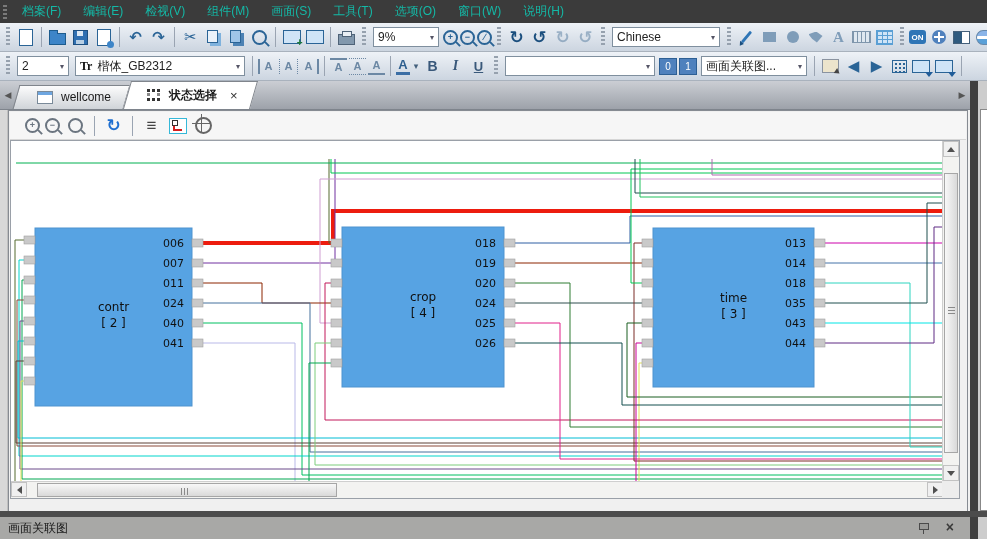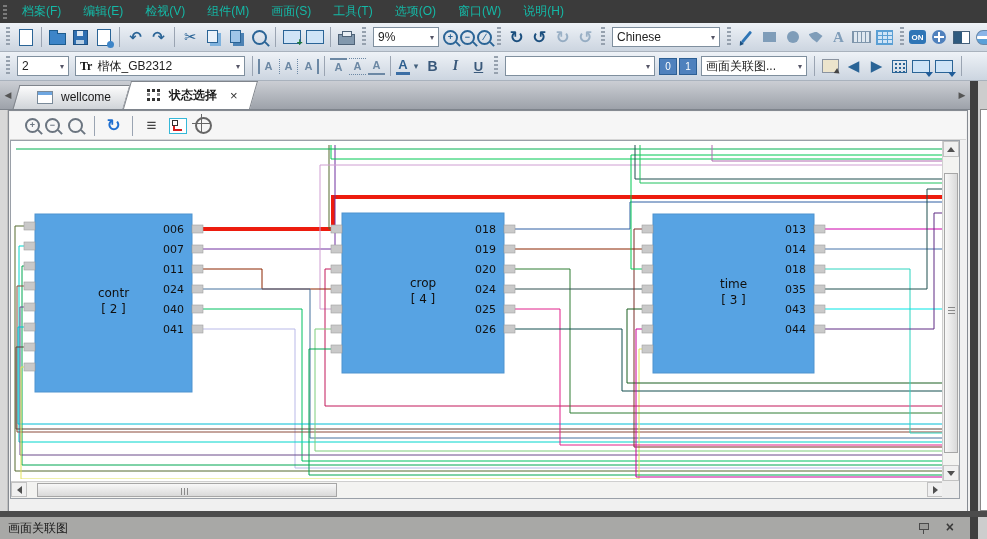--- a/index.html
+++ b/index.html
@@ -97,21 +97,21 @@
   .tab.active{height:28px;font-weight:bold;}
   .tab.active::before{background:#fff;}
   .tab-close{font-size:13px;color:#333;margin-left:6px;font-weight:normal;}
   #tab-nav-right{margin-left:auto;}
 
   
   #left-strip{position:absolute;left:0;top:110px;width:8px;height:407px;background:#d8d8d8;border-right:1px solid #bfbfbf;box-sizing:border-box;}
   #docwrap{position:absolute;left:8px;top:110px;width:960px;height:407px;background:#f0f0f0;border:1px solid #868b92;box-sizing:border-box;}
   #dg-toolbar{position:absolute;left:1px;top:1px;right:1px;height:27px;background:#f6f6f6;border-bottom:1px solid #d6d6d6;display:flex;align-items:center;gap:3px;padding-left:14px;}
   #canvas-outer{position:absolute;left:1px;top:29px;width:950px;height:359px;background:#fff;border:1px solid #9aa0a8;box-sizing:border-box;}
-  #wires-area{position:absolute;left:1px;top:2px;width:930px;height:336px;}
+  #wires-area{position:absolute;left:1px;top:16px;width:930px;height:336px;}
   
   .sb-btn{position:absolute;background:#f0f0f0;border:1px solid #c2c2c2;display:flex;align-items:center;justify-content:center;box-sizing:border-box;}
   .tri{width:0;height:0;}
   .tri-up{border-left:4px solid transparent;border-right:4px solid transparent;border-bottom:5px solid #505050;}
   .tri-down{border-left:4px solid transparent;border-right:4px solid transparent;border-top:5px solid #505050;}
   .tri-left{border-top:4px solid transparent;border-bottom:4px solid transparent;border-right:5px solid #505050;}
   .tri-right{border-top:4px solid transparent;border-bottom:4px solid transparent;border-left:5px solid #505050;}
   #vscroll{position:absolute;right:0;top:0;width:17px;height:340px;background:#f3f3f1;border-left:1px solid #cfcfcf;box-sizing:border-box;}
   #vscroll-thumb{position:absolute;left:1px;top:32px;width:14px;height:280px;background:linear-gradient(90deg,#f8f8f8,#d9d9d9);border:1px solid #a6a6a6;box-sizing:border-box;}
   #vscroll-thumb::after{content:"";position:absolute;left:3px;top:49%;width:7px;height:1px;background:#8a8a8a;box-shadow:0 3px 0 #8a8a8a,0 -3px 0 #8a8a8a;}

